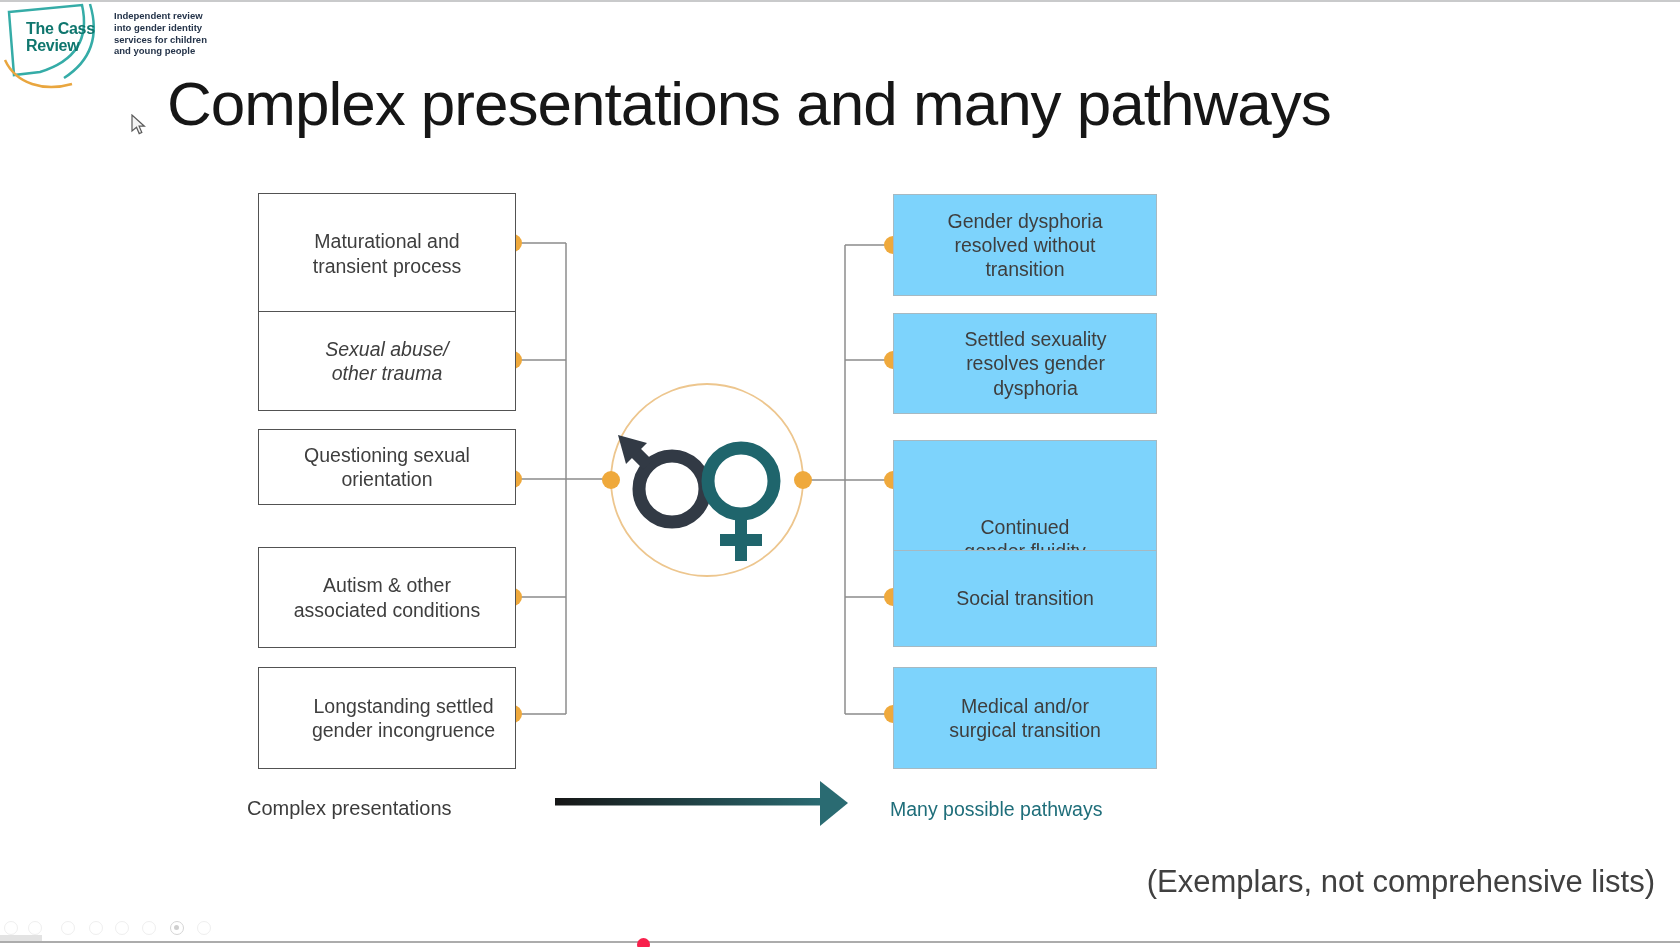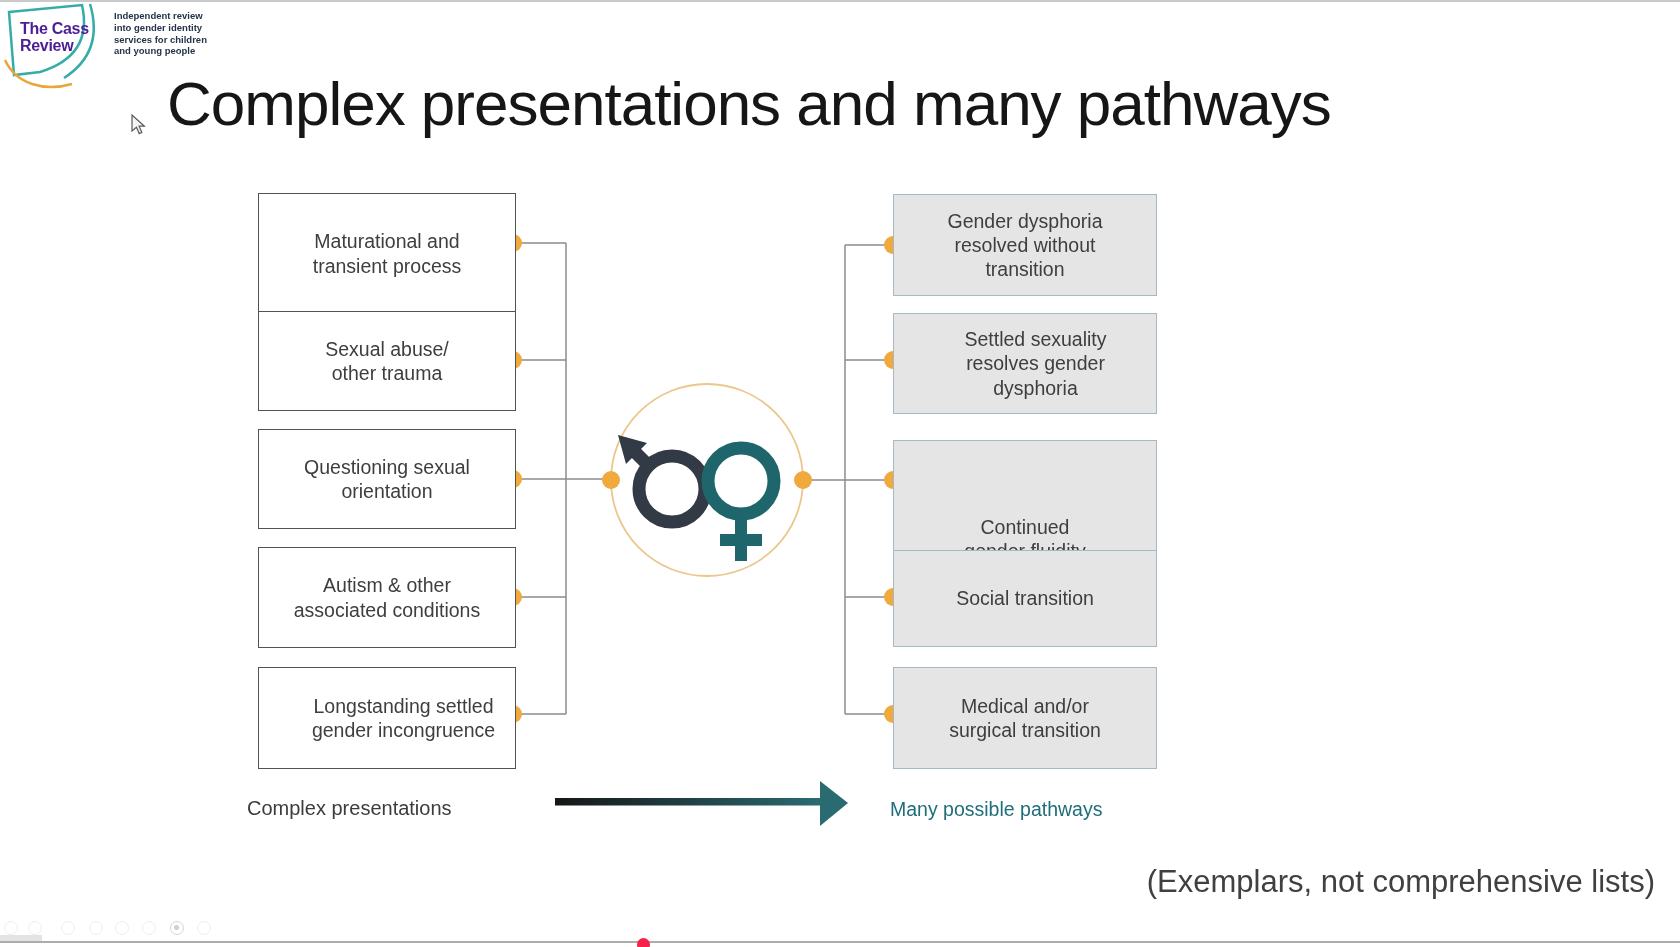--- a/index.html
+++ b/index.html
@@ -4,39 +4,39 @@
 <style>
   html,body{margin:0;padding:0;background:#ffffff;}
   #canvas{
     position:relative;width:1680px;height:947px;overflow:hidden;background:#ffffff;
     font-family:"Liberation Sans", sans-serif;
   }
   .topline{position:absolute;left:0;top:0;width:1680px;height:2px;background:#c9cacb;}
   
   .logo-wrap{position:absolute;left:2px;top:2px;width:108px;height:92px;}
   .logo-text{
-    position:absolute;left:18px;top:18px;white-space:pre-line;
-    font-weight:bold;font-size:16px;line-height:17px;color:#4c1d95;letter-spacing:-0.3px;
+    position:absolute;left:24px;top:18px;white-space:pre-line;
+    font-weight:bold;font-size:16px;line-height:17px;color:#0f766e;letter-spacing:-0.3px;
   }
   .tagline{
     position:absolute;left:114px;top:10px;width:110px;white-space:pre-line;
     font-weight:bold;font-size:9.5px;line-height:11.8px;color:#25344a;
   }
   .slide-title{
     position:absolute;left:167px;top:68px;width:1300px;
     font-size:62px;line-height:72px;font-weight:400;color:#161616;letter-spacing:-1px;
   }
   
   .box{
     position:absolute;display:flex;align-items:center;justify-content:center;
     text-align:center;white-space:pre-line;font-size:19.5px;line-height:1.24;color:#3e3e3e;
     box-sizing:border-box;
   }
   .box.left{border:1.5px solid #525252;background:#ffffff;left:258px;width:258px;}
-  .box.right{border:1.5px solid #a6b9c2;background:#e5e5e5;left:893px;width:264px;}
+  .box.right{border:1.5px solid #a6b9c2;background:#7dd3fc;left:893px;width:264px;}
   
   .group-label-left{position:absolute;left:247px;top:797px;font-size:20px;color:#3c3c3c;}
   .group-label-right{position:absolute;left:890px;top:798px;font-size:19.5px;color:#1f6e7a;}
   .footnote{
     position:absolute;right:25px;top:864px;width:700px;text-align:right;
     font-size:31px;color:#404040;
   }
   
   .pctl{
     position:absolute;top:921px;width:14px;height:14px;border-radius:50%;
@@ -124,25 +124,25 @@
     <g>
       <rect x="555" y="798" width="267" height="7.5" fill="url(#arrowGrad)"></rect>
       <polygon points="820,781 848,803 820,826" fill="#2a6b72"></polygon>
     </g>
   </svg>
 
   <div class="box left" style="top:193px;height:121px;">
     <span>Maturational and
 transient process</span>
   </div>
-  <div class="box left" style="top:311px;height:100px;">
+  <div class="box left" style="top:311px;height:100px;font-style:italic;">
     <span>Sexual abuse/
 other trauma</span>
   </div>
-  <div class="box left" style="top:429px;height:100px;">
+  <div class="box left" style="top:429px;height:76px;">
     <span>Questioning sexual
 orientation</span>
   </div>
   <div class="box left" style="top:547px;height:101px;">
     <span>Autism &amp; other
 associated conditions</span>
   </div>
   <div class="box left" style="top:667px;height:102px;padding-left:33px;">
     <span>Longstanding settled
 gender incongruence</span>

